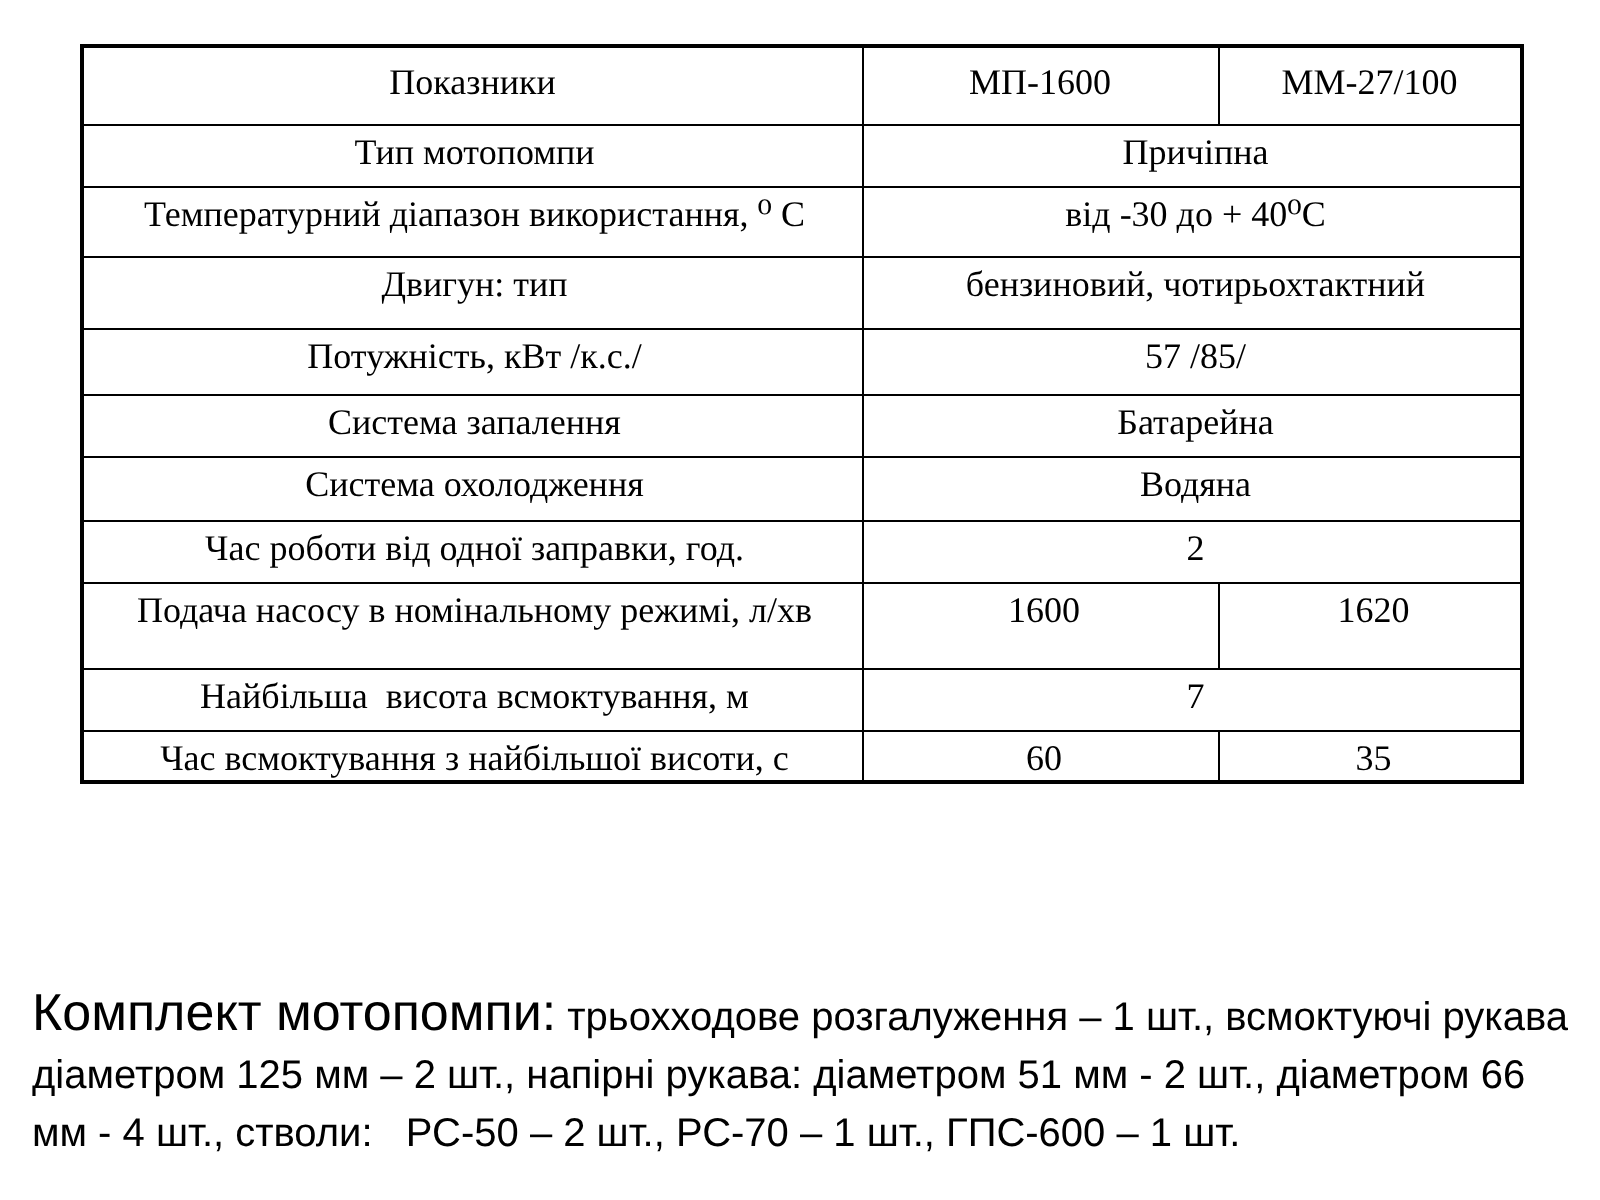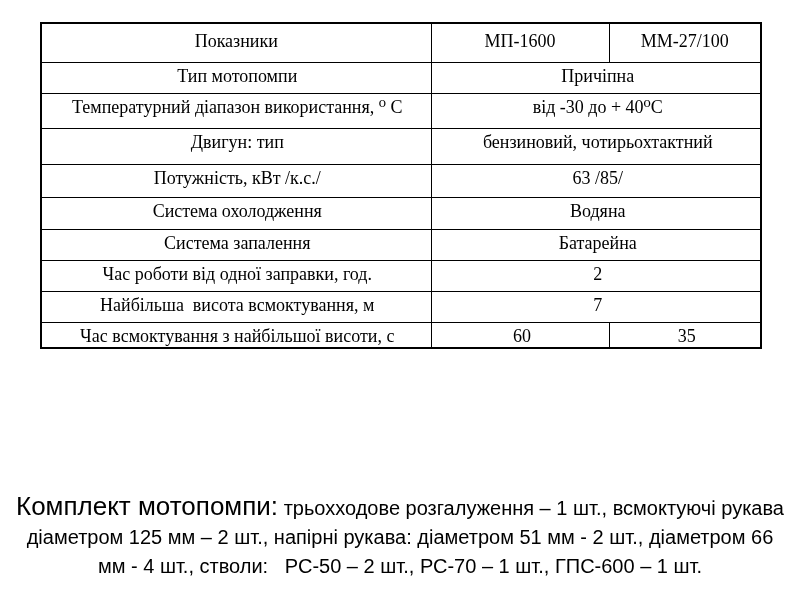--- a/index.html
+++ b/index.html
@@ -44,21 +44,20 @@
   .spec-table td.val {
     text-align: center;
     padding: 3px 0 0 4px;
   }
   .footer-note {
     position: absolute;
     left: 16px;
     right: 16px;
     top: 492px;
     margin: 0;
-    text-align: center;
     font-family: "Liberation Sans", "DejaVu Sans", sans-serif;
     font-size: 20px;
     line-height: 29px;
     color: #000000;
   }
   .footer-note .lead {
     font-size: 26px;
   }
 </style>
 </head>
@@ -87,33 +86,38 @@
       <tr style="height:35px">
         <td class="lbl">Температурний діапазон використання, ⁰ С</td>
         <td class="val" colspan="2">від -30 до + 40⁰С</td>
       </tr>
       <tr style="height:36px">
         <td class="lbl">Двигун: тип</td>
         <td class="val" colspan="2">бензиновий, чотирьохтактний</td>
       </tr>
       <tr style="height:33px">
         <td class="lbl">Потужність, кВт /к.с./</td>
-        <td class="val" colspan="2">63 /85/</td>
+        <td class="val" colspan="2">57 /85/</td>
+      </tr>
+      <tr style="height:31px">
+        <td class="lbl">Система запалення</td>
+        <td class="val" colspan="2">Батарейна</td>
       </tr>
       <tr style="height:32px">
         <td class="lbl">Система охолодження</td>
         <td class="val" colspan="2">Водяна</td>
       </tr>
       <tr style="height:31px">
-        <td class="lbl">Система запалення</td>
-        <td class="val" colspan="2">Батарейна</td>
-      </tr>
-      <tr style="height:31px">
         <td class="lbl">Час роботи від одної заправки, год.</td>
         <td class="val" colspan="2">2</td>
+      </tr>
+      <tr style="height:43px">
+        <td class="lbl">Подача насосу в номінальному режимі, л/хв</td>
+        <td class="val">1600</td>
+        <td class="val">1620</td>
       </tr>
       <tr style="height:31px">
         <td class="lbl">Найбільша&nbsp; висота всмоктування, м</td>
         <td class="val" colspan="2">7</td>
       </tr>
       <tr style="height:22px">
         <td class="lbl">Час всмоктування з найбільшої висоти, с</td>
         <td class="val">60</td>
         <td class="val">35</td>
       </tr>

